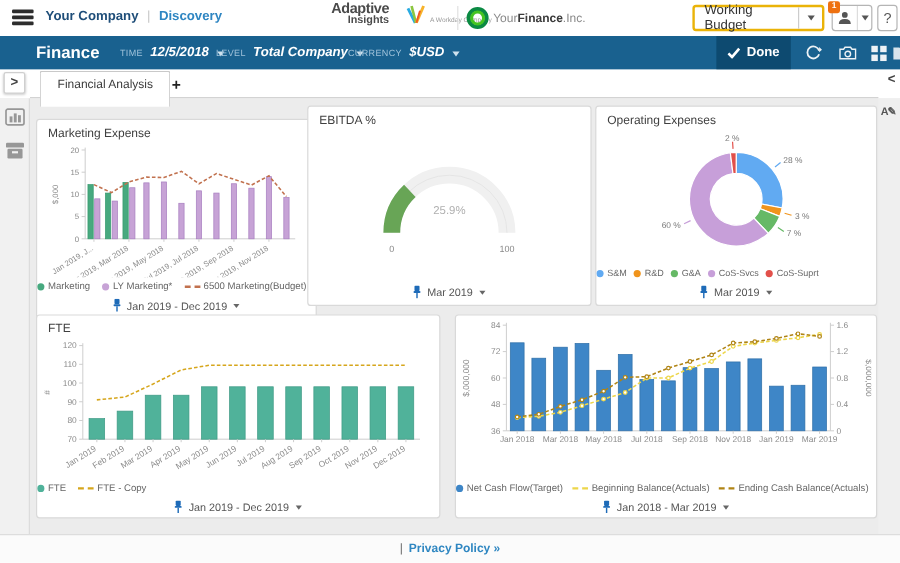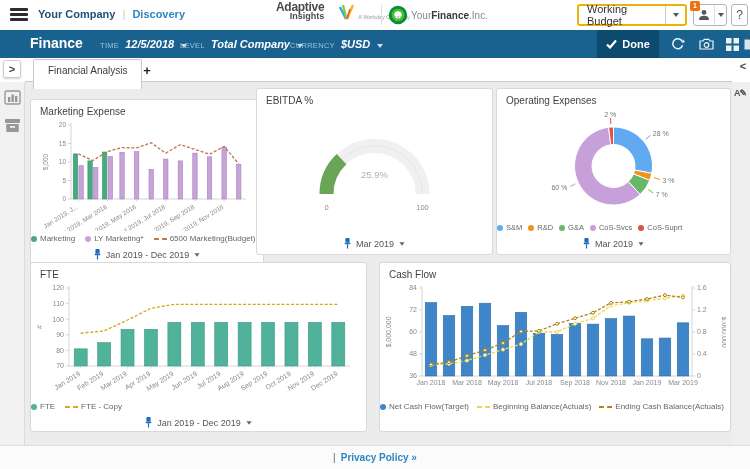--- a/index.html
+++ b/index.html
@@ -439,21 +439,20 @@
         <rect x="1.4" y="0" width="4.2" height="4.6" rx="1" fill="#1e6bb8"></rect>
         <rect x="0.6" y="4.6" width="5.8" height="1.6" rx=".8" fill="#1e6bb8"></rect>
         <line x1="3.5" y1="6.2" x2="3.5" y2="10.5" stroke="#1e6bb8" stroke-width="1.2"></line>
       </svg>
     <span>Jan 2019 - Dec 2019</span>
     <span class="caret"></span>
   </div>
 </div>
 
 <div class="card row2" id="card-cash">
-  <div class="card-title">Cash Flow</div>
   <div class="chartwrap">
       <svg id="c-cash" width="342" height="118" viewBox="0 0 342 118">
         <line x1="38" y1="4" x2="38" y2="94" stroke="#ccc" stroke-width="0.8"></line>
         <line x1="38" y1="94" x2="308" y2="94" stroke="#ccc" stroke-width="0.8"></line>
         <line x1="35" y1="94" x2="38" y2="94" stroke="#ccc" stroke-width="0.8"></line>
         <text x="33" y="96.3" text-anchor="end" font-size="7" fill="#8a8a8a">36</text>
         <line x1="35" y1="72" x2="38" y2="72" stroke="#ccc" stroke-width="0.8"></line>
         <text x="33" y="74.3" text-anchor="end" font-size="7" fill="#8a8a8a">48</text>
         <line x1="35" y1="50" x2="38" y2="50" stroke="#ccc" stroke-width="0.8"></line>
         <text x="33" y="52.3" text-anchor="end" font-size="7" fill="#8a8a8a">60</text>
@@ -546,18 +545,27 @@
       </span>
       <span class="li">
         <span class="dash" style="border-top-color: rgb(237, 214, 74);"></span>
         <span>Beginning Balance(Actuals)</span>
       </span>
       <span class="li">
         <span class="dash" style="border-top-color: rgb(176, 132, 20);"></span>
         <span>Ending Cash Balance(Actuals)</span>
       </span>
     </div>
+  <div class="periodrow">
+    <svg width="7" height="11" viewBox="0 0 7 11">
+        <rect x="1.4" y="0" width="4.2" height="4.6" rx="1" fill="#1e6bb8"></rect>
+        <rect x="0.6" y="4.6" width="5.8" height="1.6" rx=".8" fill="#1e6bb8"></rect>
+        <line x1="3.5" y1="6.2" x2="3.5" y2="10.5" stroke="#1e6bb8" stroke-width="1.2"></line>
+      </svg>
+    <span>Jan 2018 - Mar 2019</span>
+    <span class="caret"></span>
+  </div>
 </div>
 
 <div class="footer">
   <span>|</span>
   <span class="privacy">Privacy Policy »</span>
 </div>
 
 </body></html>

